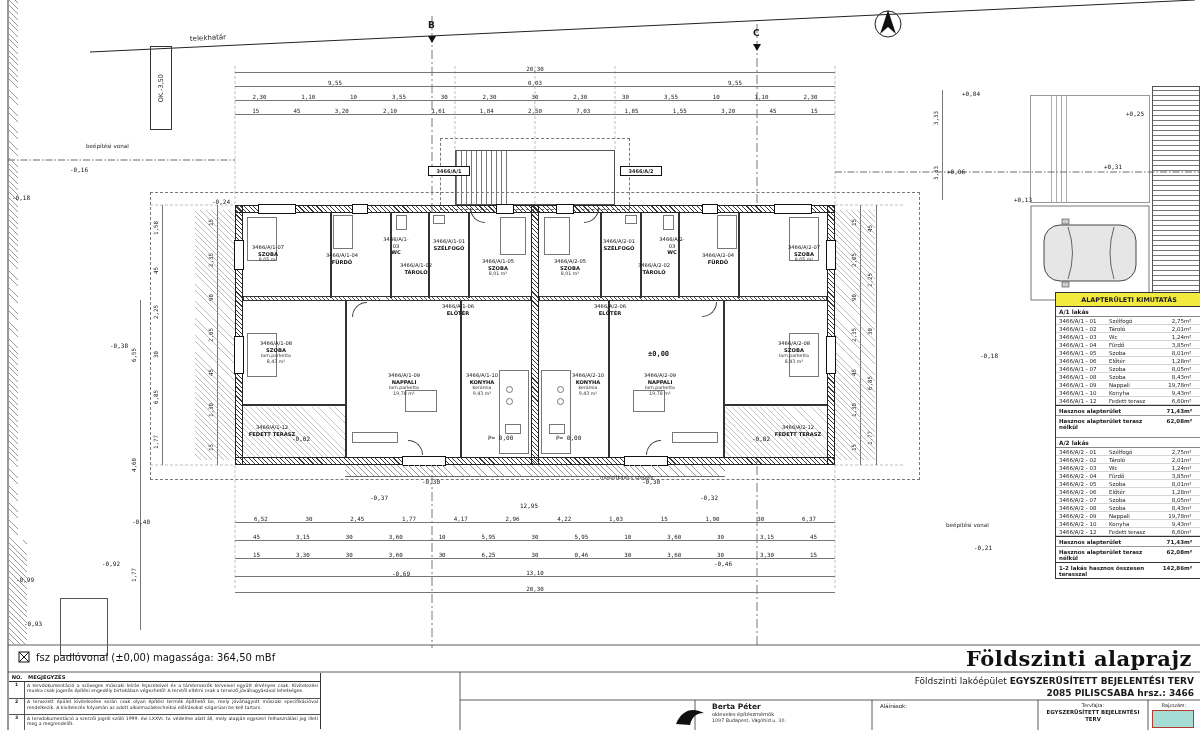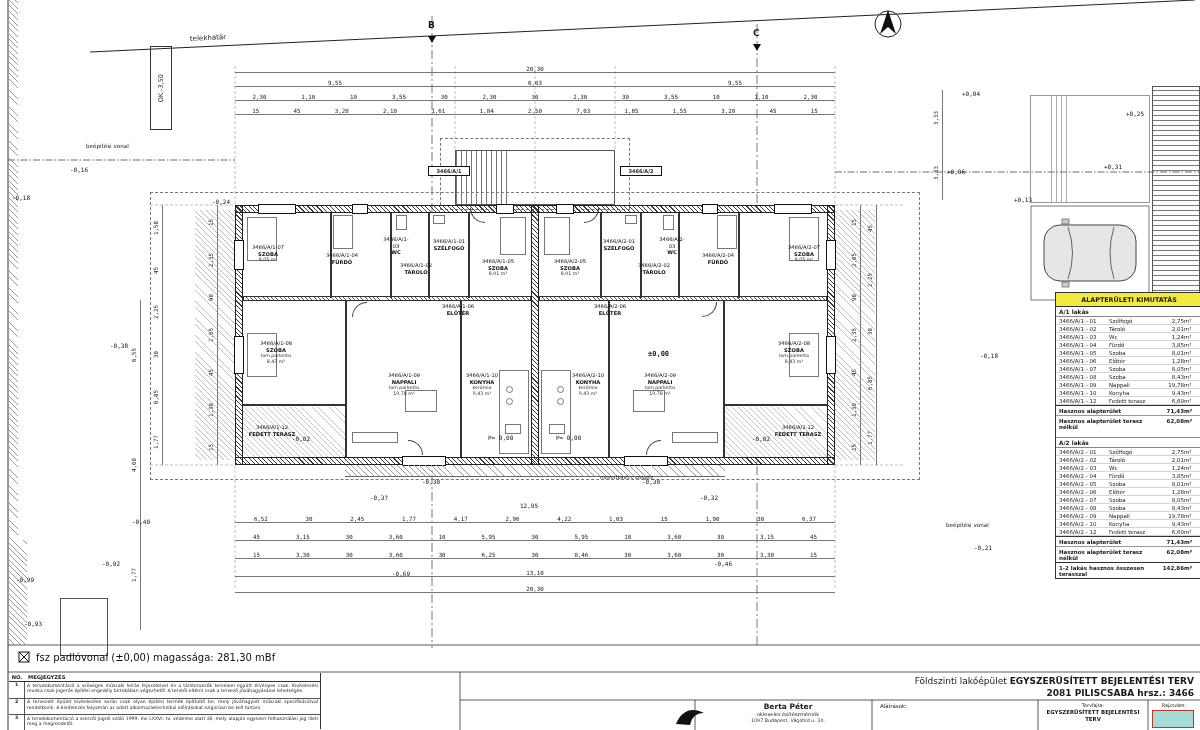--- a/index.html
+++ b/index.html
@@ -43,21 +43,21 @@
   .tgap{height:6px;border-bottom:.6px solid #888;}
   
   .bigtitle{position:absolute;right:8px;top:646px;font:bold 21px "DejaVu Serif",serif;letter-spacing:.5px;color:#111;}
   .fsznote{position:absolute;left:18px;top:651px;font-size:10px;color:#111;display:flex;align-items:center;gap:6px;}
   .notes{position:absolute;left:9px;top:673px;width:311px;height:56px;font-size:4.6px;border-right:.8px solid #333;}
   .nhead{display:grid;grid-template-columns:16px 1fr;font-weight:bold;font-size:5.2px;border-bottom:.6px solid #333;height:8px;align-items:center;}
   .nrow{display:grid;grid-template-columns:16px 1fr;border-bottom:.5px solid #555;height:15.5px;overflow:hidden;}
   .nrow .nno{text-align:center;border-right:.5px solid #555;font-weight:bold;}
   .nrow .ntext{padding:.5px 2px;text-align:justify;line-height:1.2;}
   .projline{position:absolute;right:6px;text-align:right;font-size:9px;white-space:nowrap;}
-  .archblock{position:absolute;left:712px;top:702px;width:152px;text-align:center;line-height:1.25;}
+  .archblock{position:absolute;left:712px;top:702px;width:152px;line-height:1.25;}
   .archblock .aname{font-weight:bold;font-size:7.5px;}
   .archblock .atitle2{font-size:5px;}
   .archblock .aaddr{font-size:4.8px;color:#333;}
   .siglabel{position:absolute;left:880px;top:703px;font-size:5.5px;}
   .tervfajta{position:absolute;left:1042px;top:703px;width:102px;text-align:center;line-height:1.3;}
   .tervfajta .tlabel{font-size:4.8px;}
   .tervfajta .tvalue{font-weight:bold;font-size:5.4px;}
   .rajzszam{position:absolute;left:1152px;top:703px;width:44px;text-align:center;}
   .rajzszam .tlabel{font-size:4.8px;}
   .rbox{margin-top:2px;width:40px;height:16px;background:#a5dcd6;border:1px solid #b23b2e;}
@@ -651,22 +651,23 @@
         <span>m²</span>
       </div>
   </div>
 
   <div class="fsznote">
     <svg width="12" height="12">
       <rect x="1" y="1" width="10" height="10" fill="none" stroke="#111" stroke-width="1"></rect>
       <line x1="1" y1="1" x2="11" y2="11" stroke="#111" stroke-width="1"></line>
       <line x1="11" y1="1" x2="1" y2="11" stroke="#111" stroke-width="1"></line>
     </svg>
-    <span>fsz padlóvonal (±0,00) magassága: 281,30 mBf</span>
+    <span>fsz padlóvonal (±0,00) magassága: 364,50 mBf</span>
   </div>
+  <div class="bigtitle">Földszinti alaprajz</div>
 
   <div class="notes">
     <div class="nhead">
       <span style="text-align:center">NO.</span>
       <span style="padding-left:3px">MEGJEGYZÉS</span>
     </div>
     <div class="nrow">
         <span class="nno">1</span>
         <span class="ntext">A tervdokumentáció a szöveges műszaki leírás fejezeteivel és a társtervezők terveivel együtt érvényes csak. Kivitelezési munka csak jogerős építési engedély birtokában végezhető! A tervtől eltérni csak a tervező jóváhagyásával lehetséges.</span>
       </div>
@@ -677,21 +678,21 @@
     <div class="nrow">
         <span class="nno">3</span>
         <span class="ntext">A tervdokumentáció a szerzői jogról szóló 1999. évi LXXVI. tv. védelme alatt áll, mely alapján egyszeri felhasználási jog illeti meg a megrendelőt.</span>
       </div>
   </div>
 
   <div class="projline" style="top:676px">
     <span>Földszinti lakóépület</span>
     <b>EGYSZERŰSÍTETT BEJELENTÉSI TERV</b>
   </div>
-  <div class="projline" style="top:688px;font-weight:bold">2081 PILISCSABA  hrsz.: 3466</div>
+  <div class="projline" style="top:688px;font-weight:bold">2085 PILISCSABA  hrsz.: 3466</div>
 
   <svg class="abs" style="left:674px;top:704px" width="34" height="24">
     <path d="M2,20 C8,6 18,3 30,9 C22,9 18,13 16,21 Z" fill="#111"></path>
   </svg>
   <div class="archblock">
     <div class="aname">Berta Péter</div>
     <div class="atitle2">okleveles építészmérnök</div>
     <div class="aaddr">1097 Budapest, Vágóhíd u. 30.</div>
   </div>
   <div class="siglabel">Aláírások:</div>

